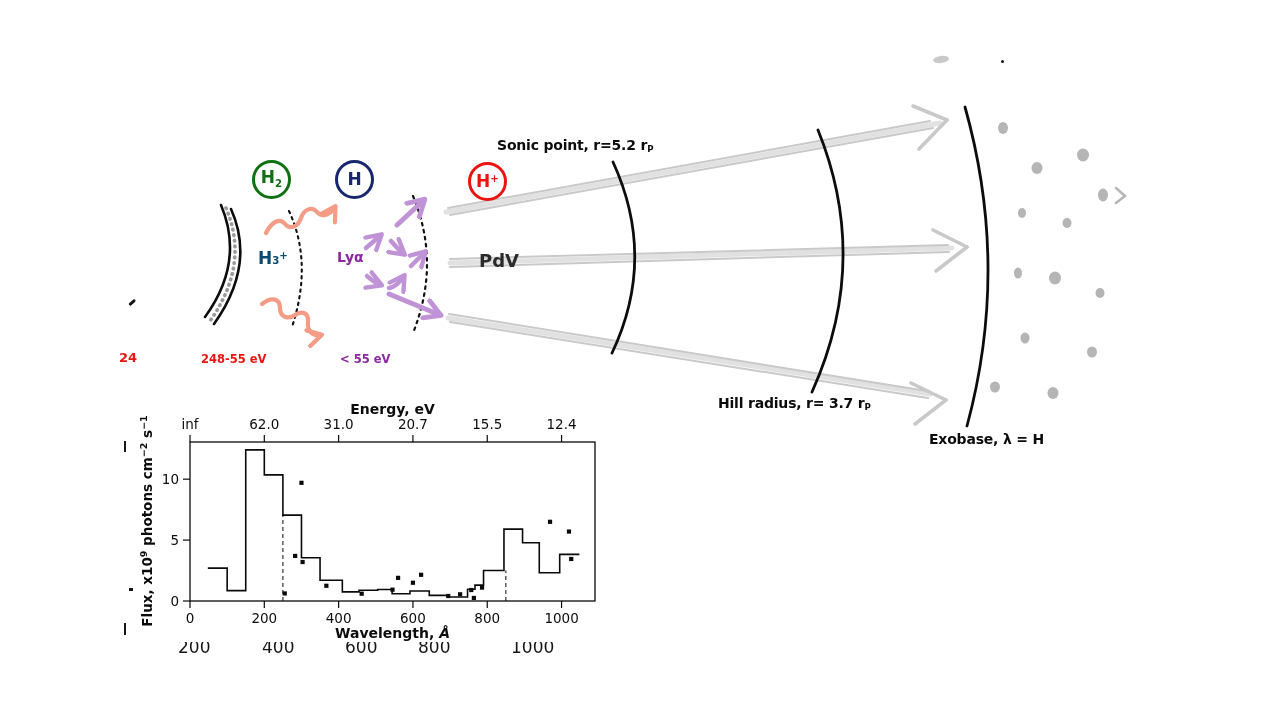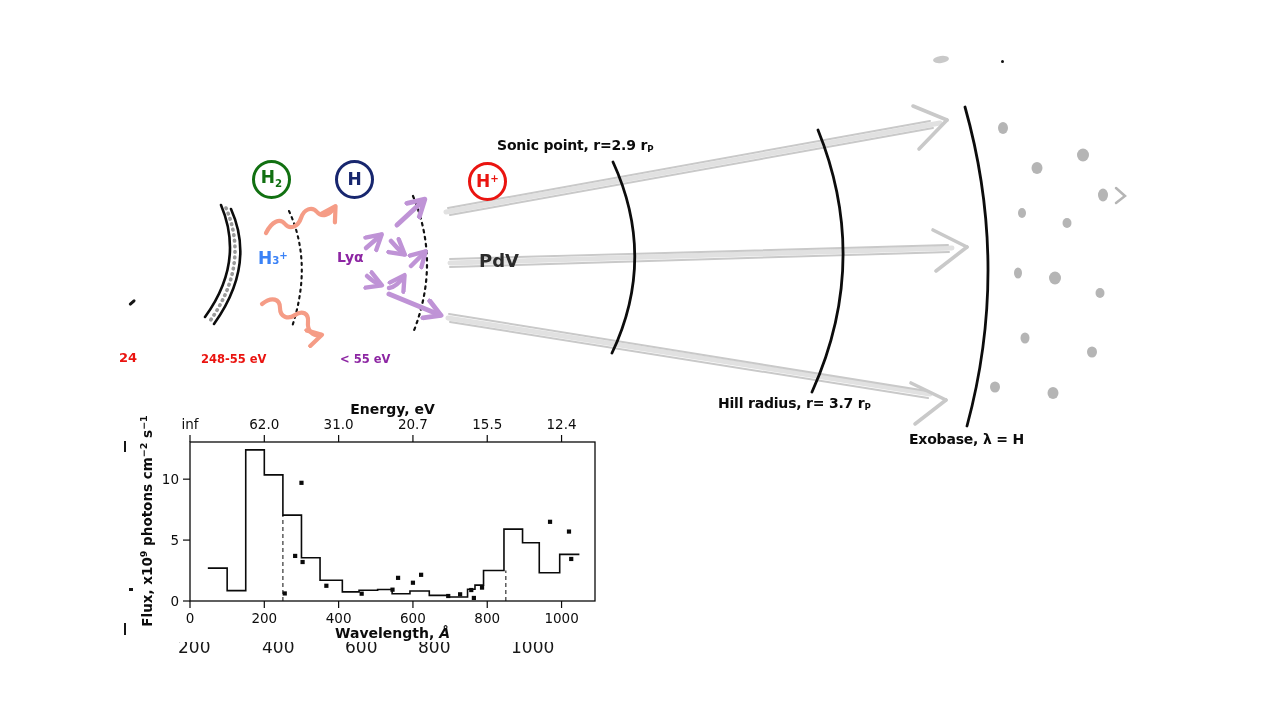--- a/index.html
+++ b/index.html
@@ -164,33 +164,33 @@
   <div class="species" style="left:252px;top:160px;border:3.5px solid #117011;color:#117011;">
     <span><span>H</span><sub>2</sub></span>
   </div>
   <div class="species" style="left:335px;top:160px;border:3.5px solid #17266e;color:#17266e;">
     <span>H</span>
   </div>
   <div class="species" style="left:468px;top:162px;border:3.5px solid #ea1410;color:#ea1410;">
     <span><span>H</span><span class="sup">+</span></span>
   </div>
 
-  <div class="lbl" style="left:258px;top:248px;font-size:17px;color:#3b82f6;">
+  <div class="lbl" style="left:258px;top:248px;font-size:17px;color:#0c4a6e;">
     <span>H</span><span class="subch">3</span><span class="supch">+</span>
   </div>
   <div class="lbl" style="left:337px;top:249px;font-size:14px;color:#8d26a3;">Lyα</div>
 
   <div class="lbl lbl-big" style="left:497px;top:137px;">
-    <span>Sonic point, r=2.9 r</span><span class="subp">P</span>
+    <span>Sonic point, r=5.2 r</span><span class="subp">P</span>
   </div>
   <div class="lbl" style="left:479px;top:250px;font-size:18px;color:#2b2b2b;">PdV</div>
   <div class="lbl lbl-big" style="left:718px;top:395px;">
     <span>Hill radius, r= 3.7 r</span><span class="subp">P</span>
   </div>
-  <div class="lbl lbl-big" style="left:909px;top:431px;">Exobase, λ = H</div>
+  <div class="lbl lbl-big" style="left:929px;top:431px;">Exobase, λ = H</div>
 
   <div class="lbl band" style="left:201px;top:352px;color:#ea1410;">248-55 eV</div>
   <div class="lbl band" style="left:340px;top:352px;color:#8d26a3;">&lt; 55 eV</div>
 
   <div class="clip24">24</div>
   <div id="remnant-axis">
     <span style="left:178px;">200</span>
     <span style="left:262px;">400</span>
     <span style="left:345px;">600</span>
     <span style="left:418px;">800</span>

